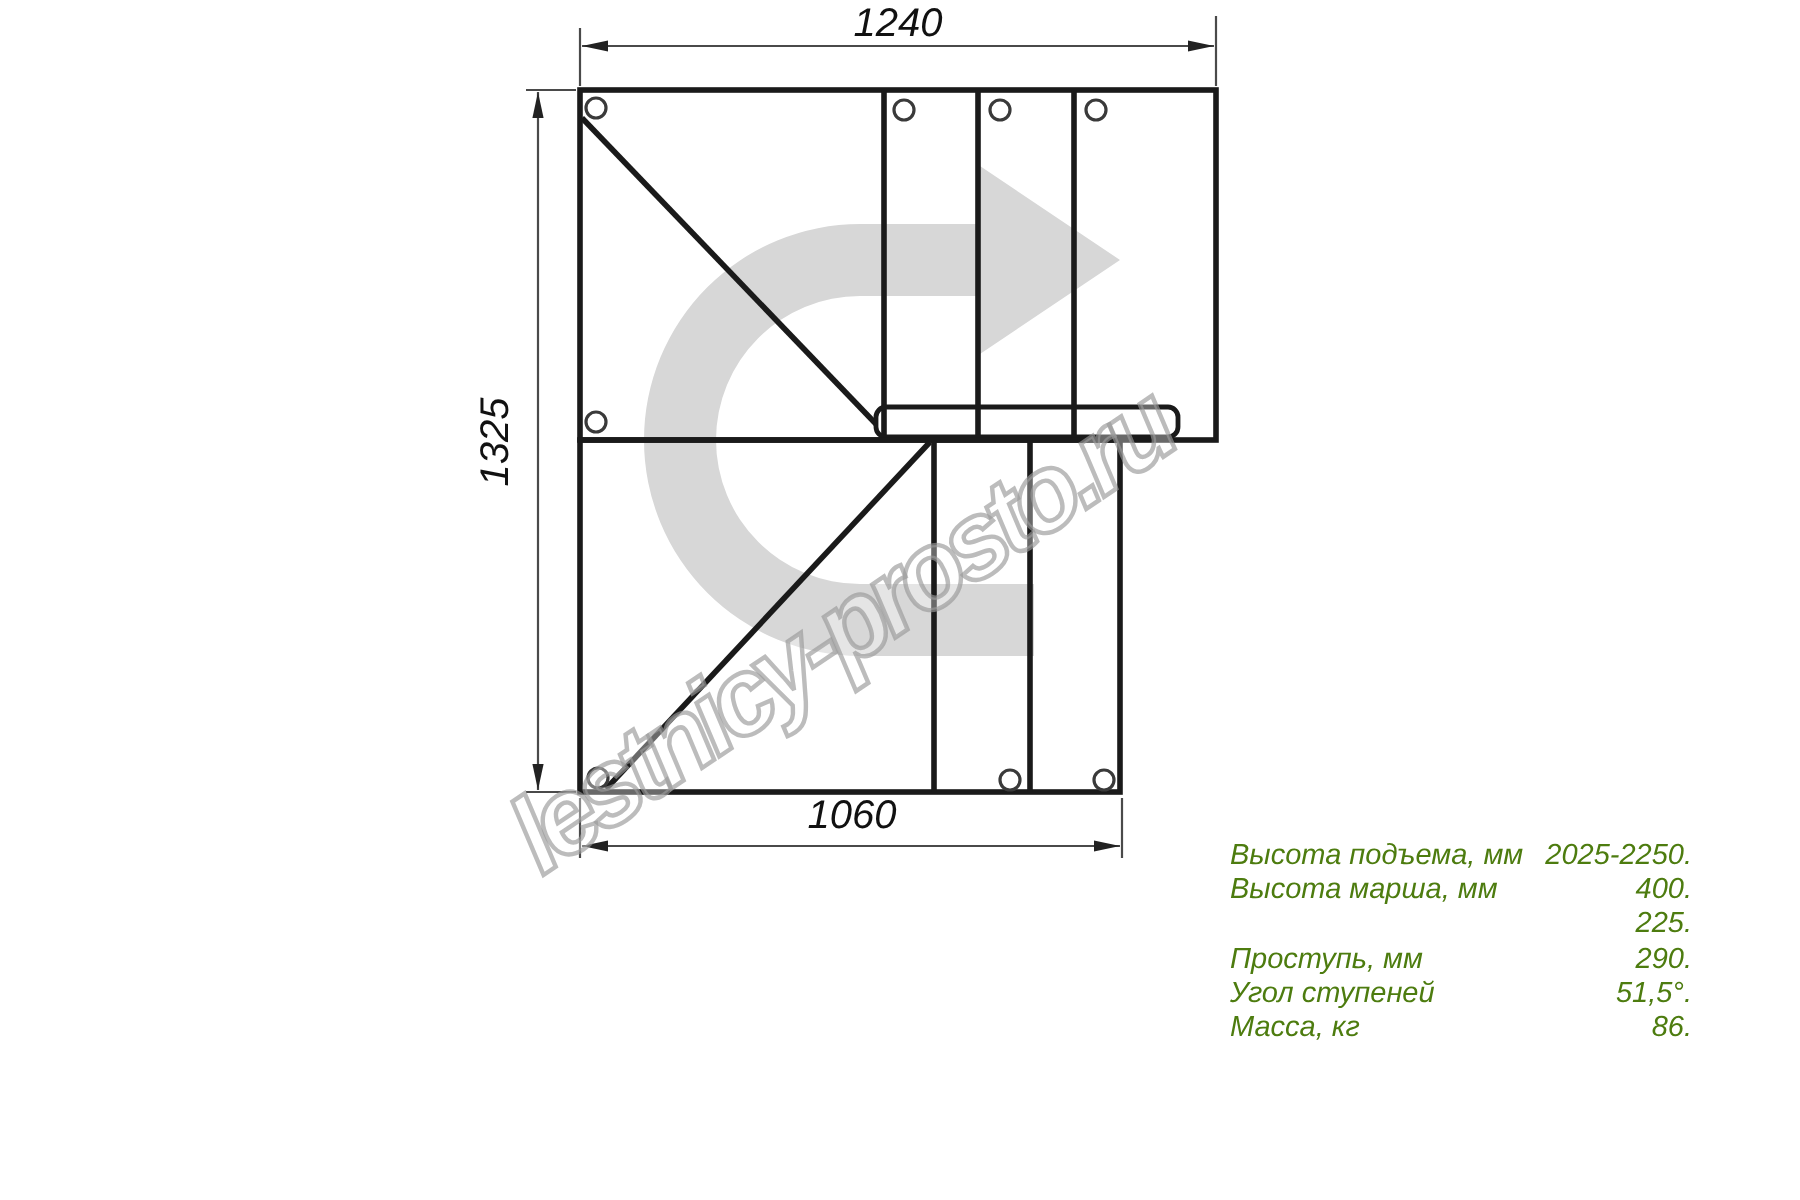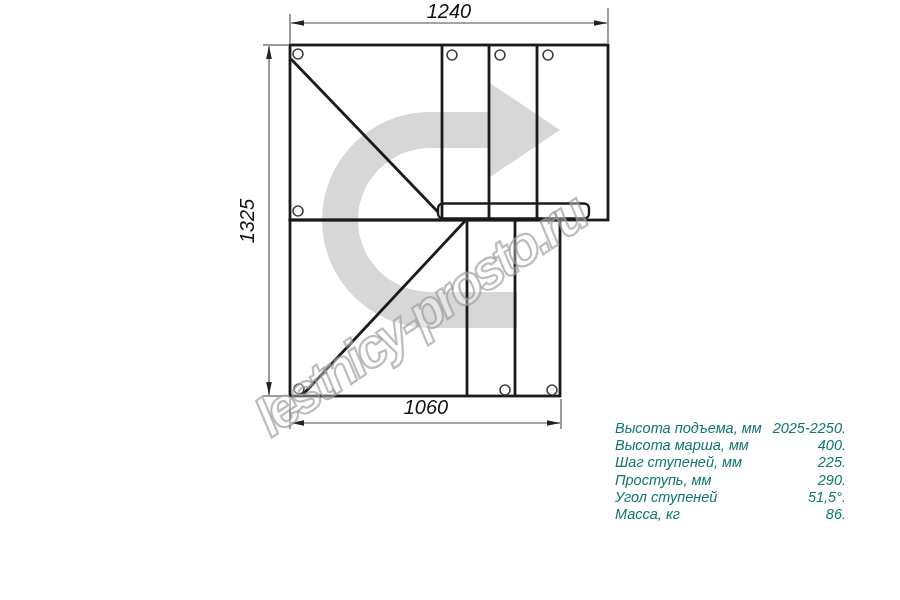--- a/index.html
+++ b/index.html
@@ -1,21 +1,21 @@
 <!DOCTYPE html>
 <html><head>
 <meta charset="utf-8">
 <style>
   html,body{margin:0;padding:0;background:#ffffff;}
   .stage{position:relative;width:888px;height:600px;background:#fff;overflow:hidden;
          font-family:"Liberation Sans",sans-serif;}
   .stage svg{position:absolute;left:0;top:0;}
   .dim-text{font-style:italic;font-size:20px;fill:#111;}
   .spec-table{position:absolute;left:615px;top:420px;width:231px;
-              font-style:italic;font-size:14.5px;line-height:17.2px;color:#0f766e;}
+              font-style:italic;font-size:14.5px;line-height:17.2px;color:#4d7c0f;}
   .spec-row{display:flex;white-space:nowrap;}
   .spec-label{flex:0 0 auto;}
   .spec-value{margin-left:auto;text-align:center;}
 </style>
 </head>
 <body>
 
 <div class="stage">
 
   <svg width="900" height="600" viewBox="0 0 900 600">
@@ -91,21 +91,20 @@
   <div class="spec-table">
     <div class="spec-row">
       <span class="spec-label">Высота подъема, мм</span>
       <span class="spec-value">2025-2250.</span>
     </div>
     <div class="spec-row">
       <span class="spec-label">Высота марша, мм</span>
       <span class="spec-value">400.</span>
     </div>
     <div class="spec-row">
-      <span class="spec-label">Шаг ступеней, мм</span>
       <span class="spec-value">225.</span>
     </div>
     <div class="spec-row">
       <span class="spec-label">Проступь, мм</span>
       <span class="spec-value">290.</span>
     </div>
     <div class="spec-row">
       <span class="spec-label">Угол ступеней</span>
       <span class="spec-value">51,5°.</span>
     </div>

